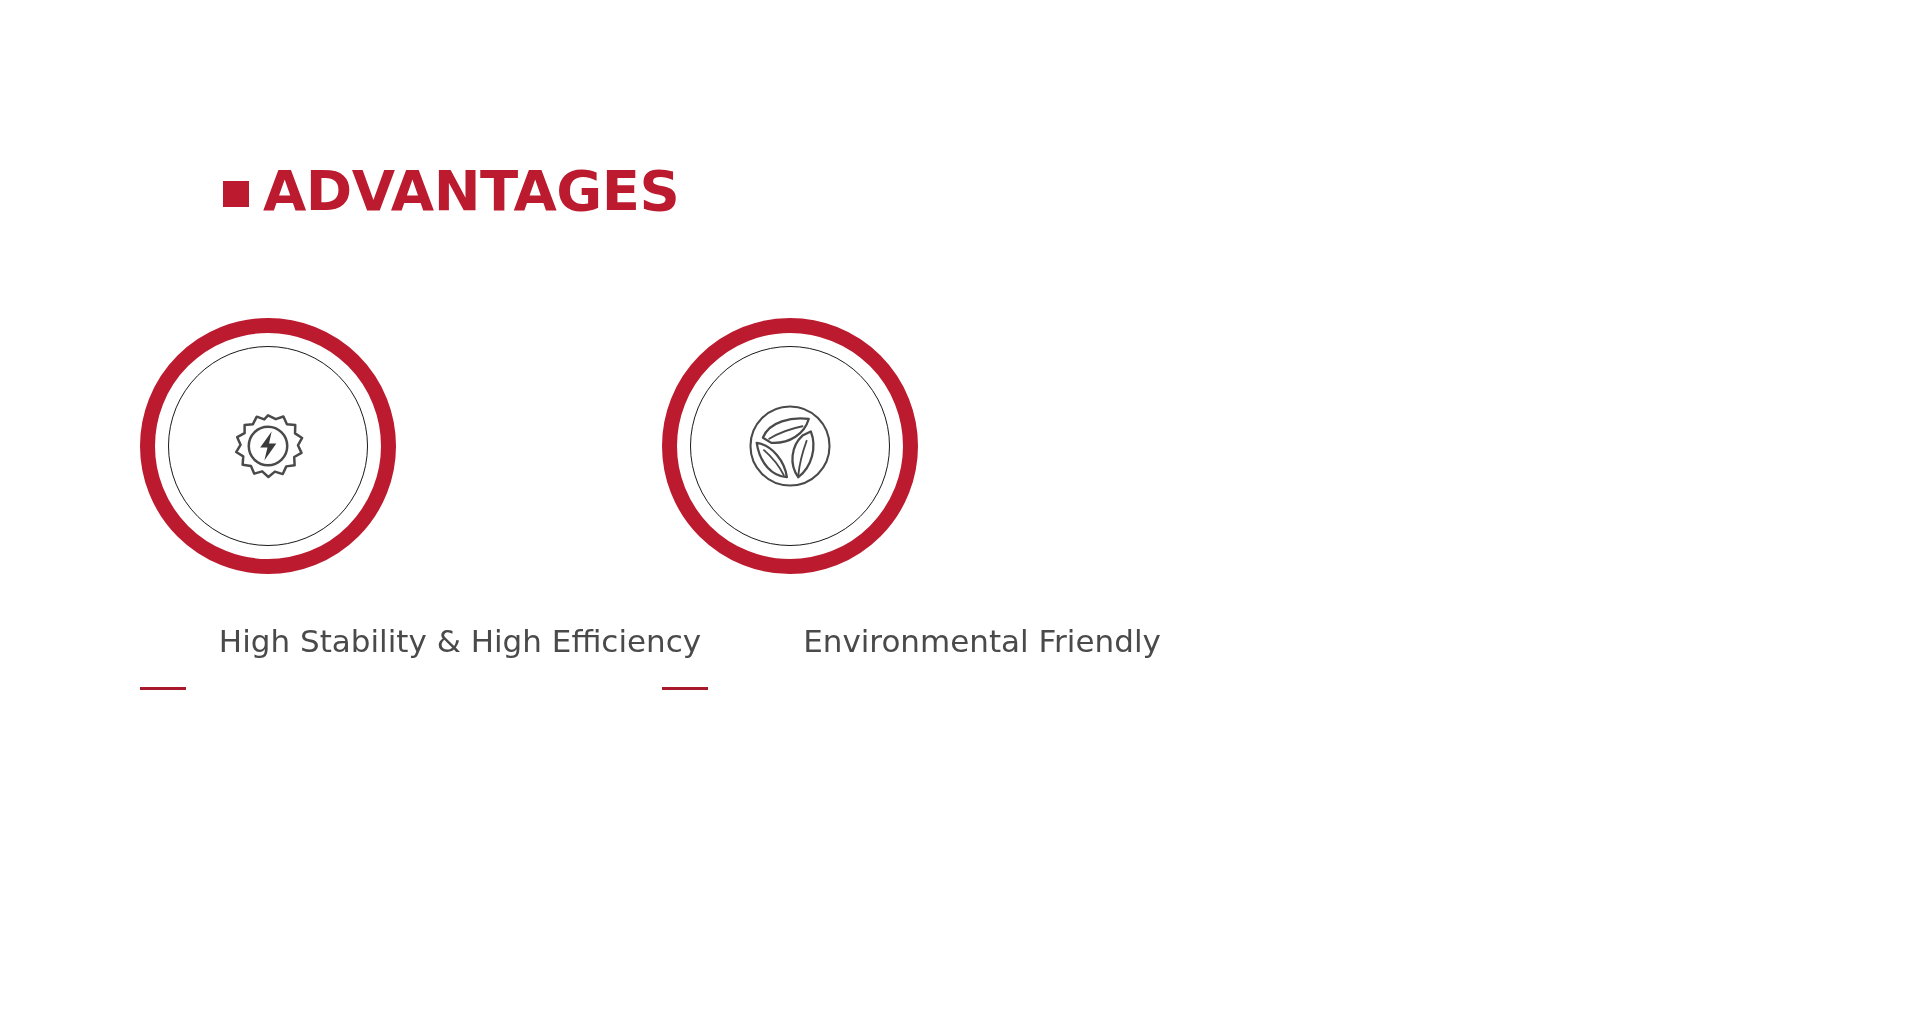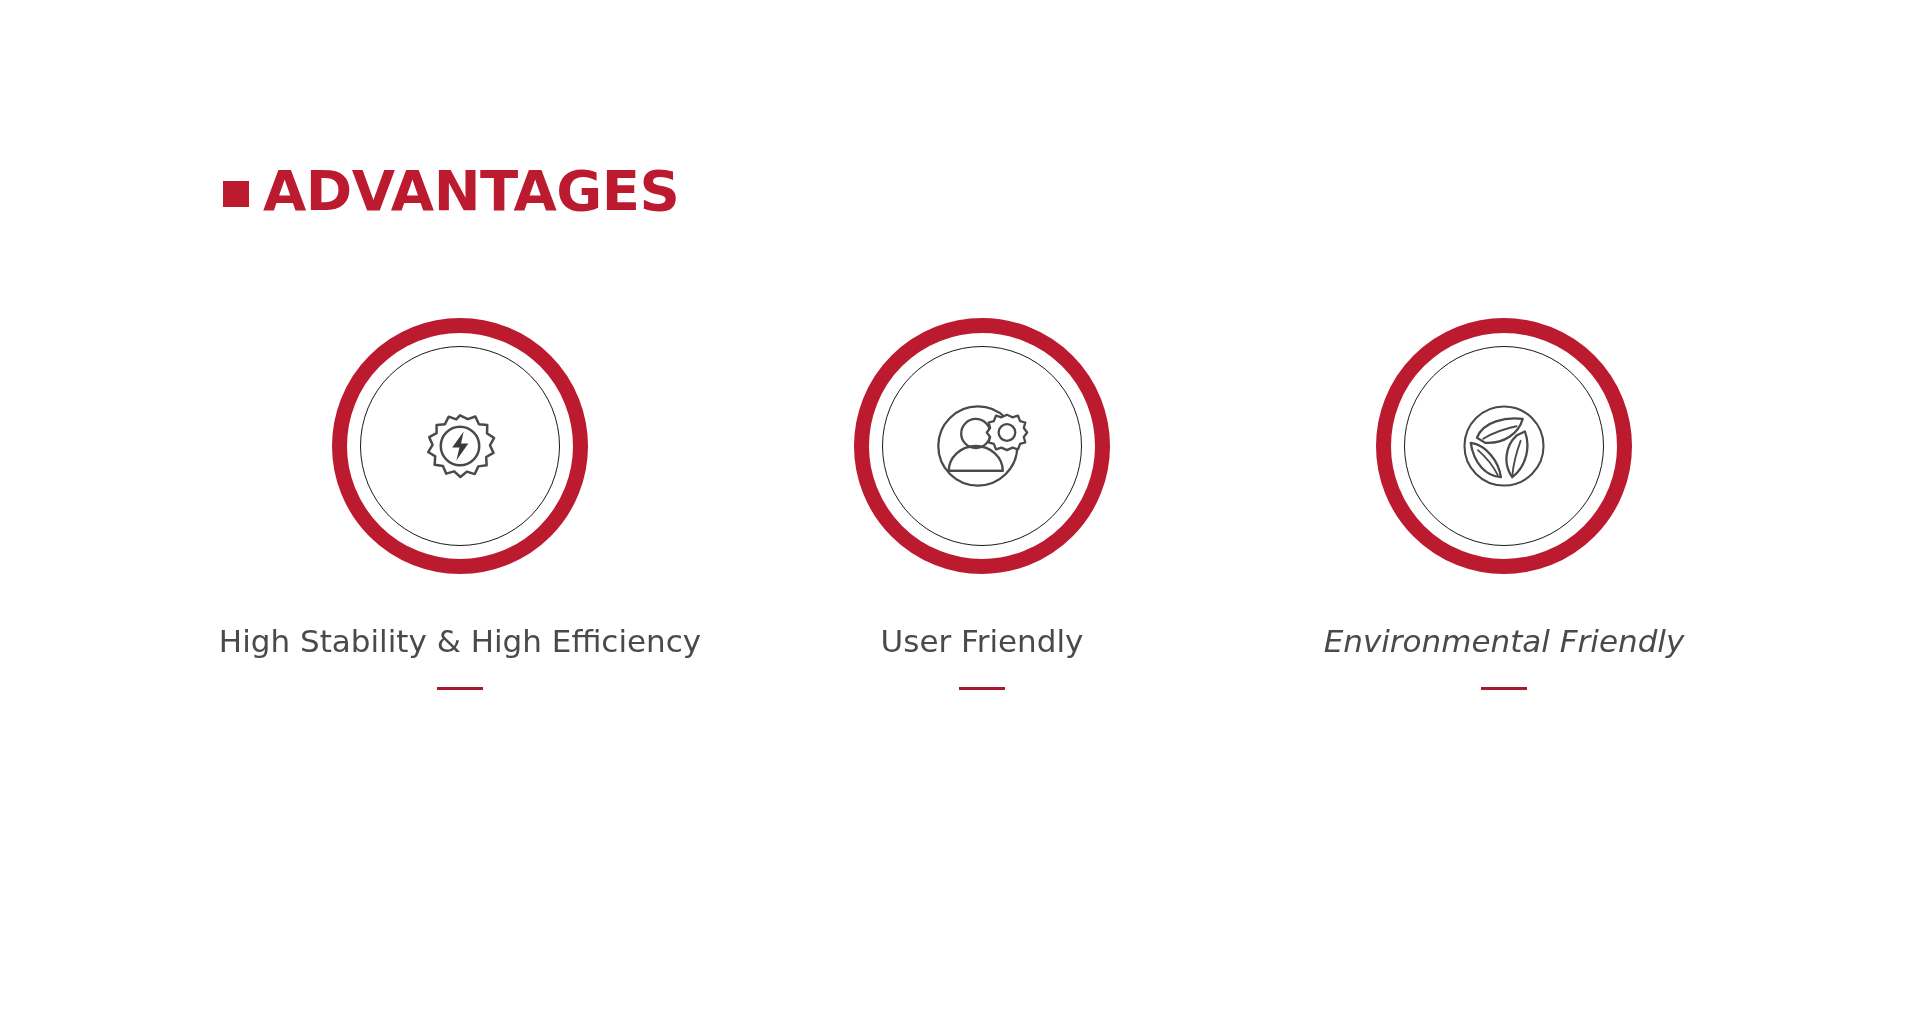--- a/index.html
+++ b/index.html
@@ -47,21 +47,20 @@
     position: absolute;
     left: 0;
     top: 318px;
     width: 1921px;
     display: flex;
   }
   .card {
     width: 640px;
     display: flex;
     flex-direction: column;
-    align-items: center;
   }
   .card:nth-child(1) { margin-left: 140px; }
   .card:nth-child(2) { margin-left: -118px; }
   .card:nth-child(3) { margin-left: -118px; font-style: italic; }
 
   .ring {
     width: 256px;
     height: 256px;
     border-radius: 50%;
     border: 15px solid #bc1a2e;
@@ -137,41 +136,20 @@
                    L39.2 9.8 L46.4 12.4 Z" transform="translate(0,12) scale(1.0)" stroke="#4a4a4a" stroke-width="2.4" stroke-linejoin="round" fill="none"></path>
           <circle cx="50" cy="50" r="18.5" stroke="#4a4a4a" stroke-width="2.4" fill="none"></circle>
           <path d="M53.5 36 L42.5 51.5 L49.5 51.5 L46.5 64 L58 47.5 L51 47.5 Z" fill="#3a3a3a"></path>
         </svg>
       </div>
     </div>
     <div class="card-label">High Stability &amp; High Efficiency</div>
     <div class="card-rule"></div>
   </div>
 
-  <div class="card">
-    <div class="ring">
-      <div class="icon-wrap">
-        <svg viewBox="0 0 100 100" fill="none" xmlns="http://www.w3.org/2000/svg">
-          <circle cx="46" cy="50" r="38" stroke="#4a4a4a" stroke-width="2.2" fill="none"></circle>
-          <circle cx="44" cy="38" r="14" stroke="#4a4a4a" stroke-width="2.2" fill="none"></circle>
-          <path d="M18 74 A26 24 0 0 1 70 74 Z" stroke="#4a4a4a" stroke-width="2.2" fill="none" stroke-linejoin="round"></path>
-          <path d="M18 74 L70 74" stroke="#4a4a4a" stroke-width="2.2"></path>
-          <g transform="translate(74,37)">
-            <path d="M0 -17 L5.3 -14.6 L10.6 -16.2 L12.6 -11 L17.6 -9.6 L16.2 -4.3
-                     L19.4 0 L16.2 4.3 L17.6 9.6 L12.6 11 L10.6 16.2 L5.3 14.6
-                     L0 17 L-5.3 14.6 L-10.6 16.2 L-12.6 11 L-17.6 9.6 L-16.2 4.3
-                     L-19.4 0 L-16.2 -4.3 L-17.6 -9.6 L-12.6 -11 L-10.6 -16.2 L-5.3 -14.6 Z" stroke="#4a4a4a" stroke-width="2.2" stroke-linejoin="round" fill="#ffffff"></path>
-            <circle cx="0" cy="0" r="8" stroke="#4a4a4a" stroke-width="2.2" fill="#ffffff"></circle>
-          </g>
-        </svg>
-      </div>
-    </div>
-    <div class="card-label">User Friendly</div>
-    <div class="card-rule"></div>
-  </div>
 
   <div class="card">
     <div class="ring">
       <div class="icon-wrap">
         <svg viewBox="0 0 100 100" fill="none" xmlns="http://www.w3.org/2000/svg">
           <circle cx="50" cy="50" r="38" stroke="#4a4a4a" stroke-width="2.0" fill="none"></circle>
 
           <path d="M24 42 C30 26 52 22 68 24 C64 38 50 48 32 47 Z" stroke="#4a4a4a" stroke-width="2.2" stroke-linejoin="round" fill="none"></path>
           <path d="M30 43 C40 37 52 33 62 31" stroke="#4a4a4a" stroke-width="1.8" fill="none" stroke-linecap="round"></path>
 

